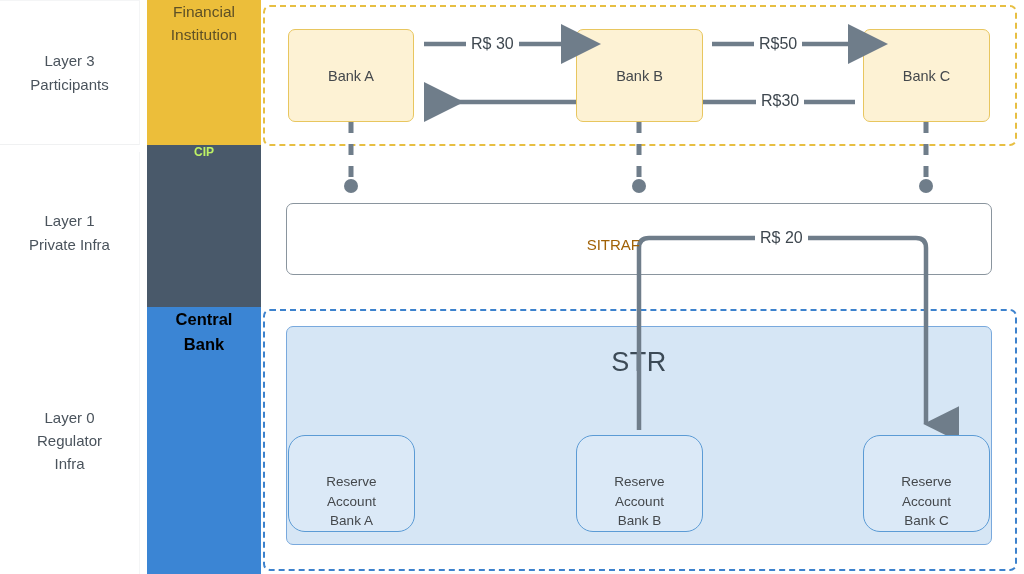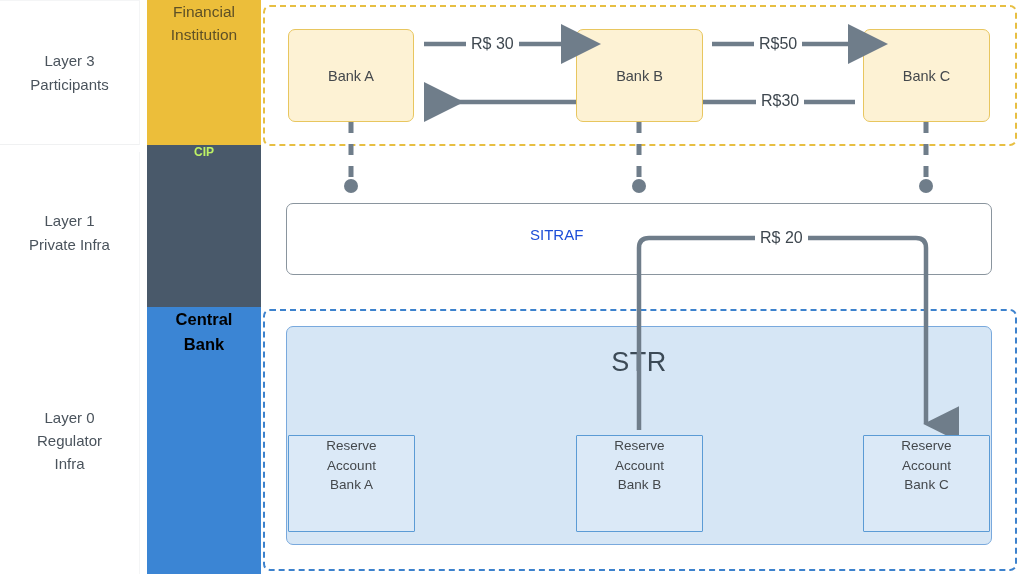--- a/index.html
+++ b/index.html
@@ -114,24 +114,24 @@
     position: absolute;
     left: 286px; top: 203px; width: 706px; height: 72px;
     box-sizing: border-box;
     background: #ffffff;
     border: 1.6px solid #8a959e;
     border-radius: 7px;
     z-index: 3;
   }
   #sitraf-label {
     position: absolute;
-    left: 530px; top: 226px;
+    left: 530px; top: 236px;
     width: 110px;
-    text-align: left;
-    color: #1d4ed8;
+    text-align: right;
+    color: #a16207;
     font-size: 15px;
     z-index: 6;
   }
 
   #str-box {
     position: absolute;
     left: 286px; top: 326px; width: 706px; height: 219px;
     box-sizing: border-box;
     background: #d6e6f5;
     border: 1.6px solid #79a9dd;
@@ -147,23 +147,23 @@
     letter-spacing: 0.5px;
     z-index: 3;
   }
 
   .reserve-box {
     position: absolute;
     top: 435px; width: 127px; height: 97px;
     box-sizing: border-box;
     background: #dbe9f7;
     border: 1.6px solid #5b9bd5;
-    border-radius: 1px;
+    border-radius: 17px;
     display: flex;
-    align-items: flex-start;
+    align-items: flex-end;
     justify-content: center;
     text-align: center;
     color: #44484c;
     font-size: 13.5px;
     line-height: 1.45;
     z-index: 7;
   }
   #reserve-a { left: 288px; }
   #reserve-b { left: 576px; }
   #reserve-c { left: 863px; }

